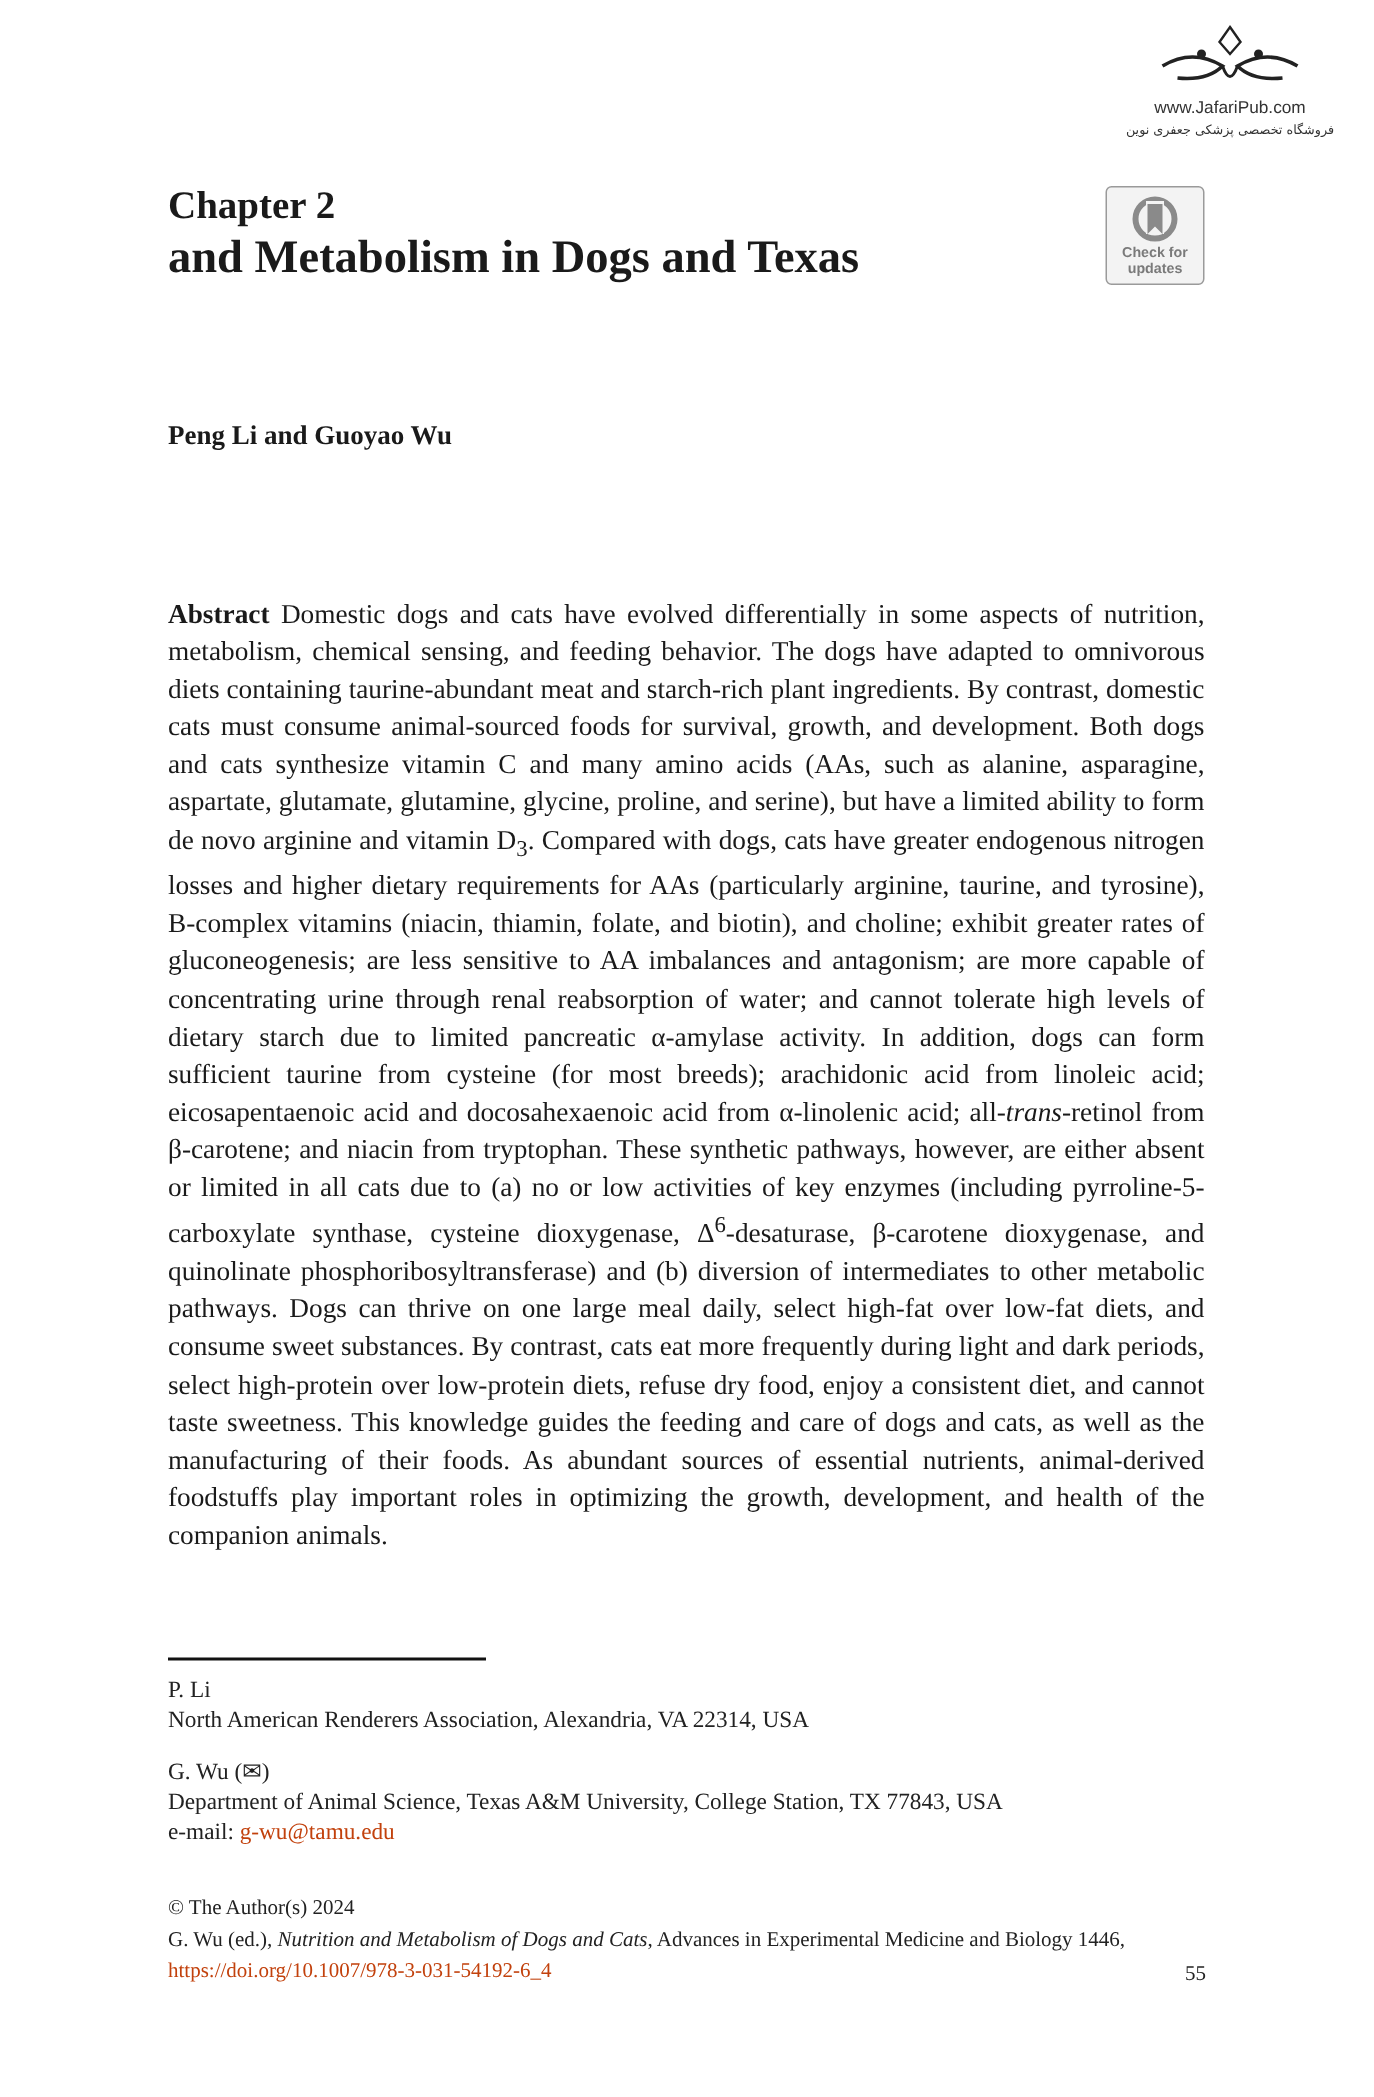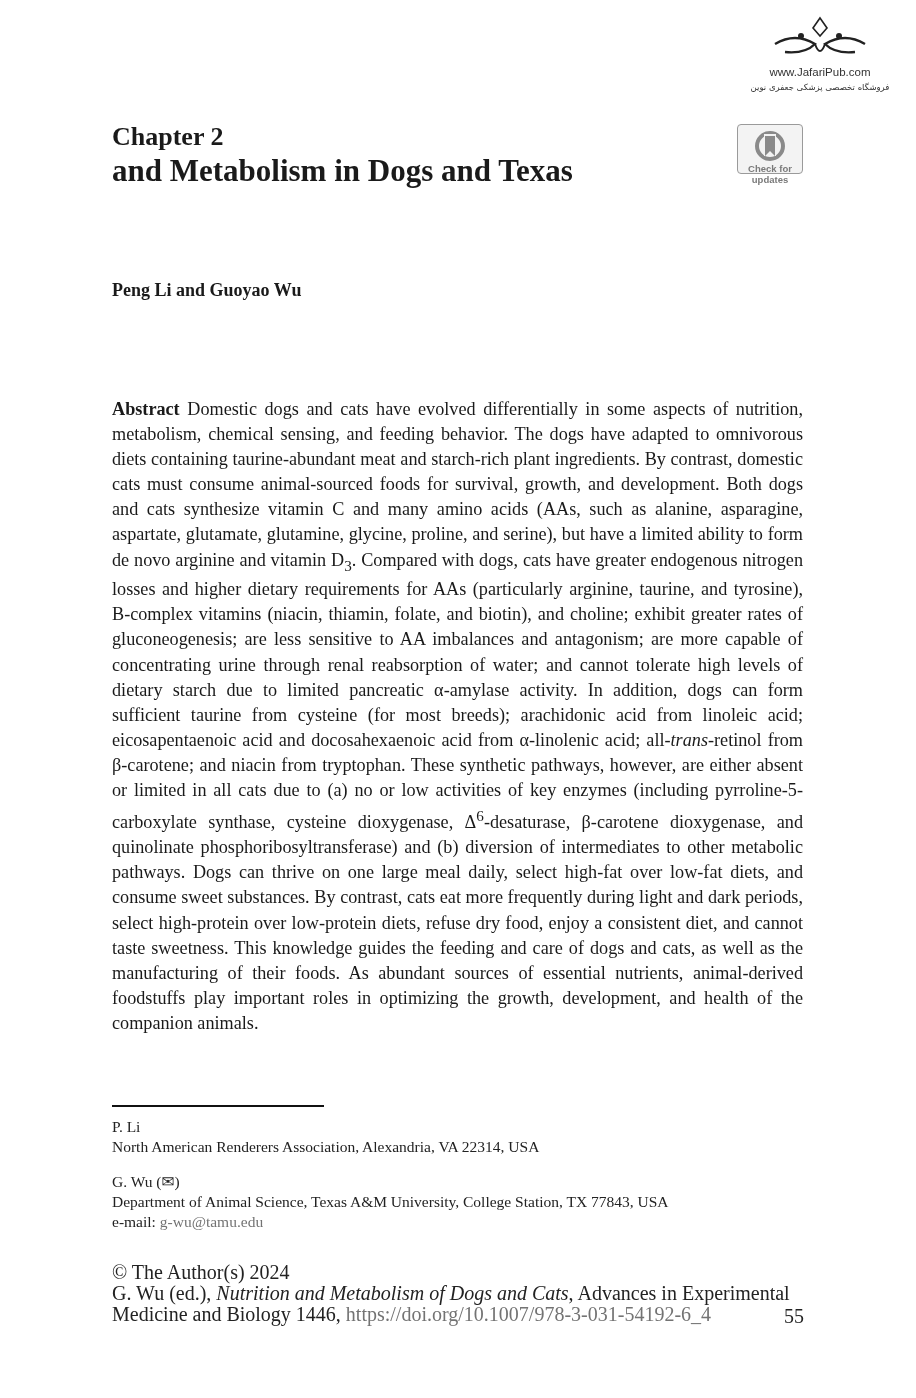--- a/index.html
+++ b/index.html
@@ -6,21 +6,21 @@
   body {
     width: 916px; height: 1398px; position: relative; overflow: hidden;
     font-family: "Liberation Serif", "DejaVu Serif", serif; color: #1a1a1a;
   }
   .logo { position: absolute; left: 740px; top: 14px; width: 160px; text-align: center; }
   .logo svg { display: block; margin: 0 auto; }
   .logo .url { font-family: "Liberation Sans", "DejaVu Sans", sans-serif; font-size: 11.5px; color: #333; margin-top: 2px; }
   .logo .fa { font-family: "DejaVu Sans", sans-serif; font-size: 8.5px; color: #333; margin-top: 4px; direction: rtl; text-align: center; }
 
   .check-badge {
-    position: absolute; left: 737px; top: 124px; width: 66px; height: 50px;
+    position: absolute; left: 737px; top: 124px; width: 66px; height: 66px;
     border: 1.5px solid #9a9a9a; border-radius: 4px; background: #f3f3f3;
     box-sizing: border-box; text-align: center;
   }
   .check-badge svg { display: block; margin: 5px auto 0; }
   .check-badge .lbl { font-family: "Liberation Sans", sans-serif; font-size: 9.5px; font-weight: bold; color: #7a7a7a; line-height: 9px; margin-top: 2px; }
 
   .chapter-head { position: absolute; left: 112px; top: 122px; width: 600px; }
   .chapter-num { font-size: 26px; font-weight: bold; line-height: 30px; }
   .chapter-title { font-size: 31px; font-weight: bold; line-height: 38px; }
   .authors { position: absolute; left: 112px; top: 280px; font-size: 18px; font-weight: bold; }
@@ -28,22 +28,22 @@
   .abstract {
     position: absolute; left: 112px; top: 397px; width: 691px;
     font-size: 18.2px; line-height: 25.1px; text-align: justify; margin: 0;
   }
   .abstract .lead { font-weight: bold; }
 
   .rule { position: absolute; left: 112px; top: 1105px; width: 212px; height: 2px; background: #111; }
   .affil { position: absolute; left: 112px; width: 700px; font-size: 15.5px; line-height: 20px; color: #222; }
   .affil.p1 { top: 1117px; }
   .affil.p2 { top: 1172px; }
-  .link { color: #737373; }
-  .footer { position: absolute; left: 112px; top: 1262px; width: 692px; font-size: 20px; line-height: 21px; color: #222; }
+  .link { color: #c2410c; }
+  .footer { position: absolute; left: 112px; top: 1262px; width: 692px; font-size: 14px; line-height: 21px; color: #222; }
   .page-num { position: absolute; right: 0; top: 0; margin-top: 44px; }
 </style>
 </head>
 <body>
 
 <div class="logo">
   <svg width="110" height="50" viewBox="0 0 110 50">
     <path d="M55 4 L62 14 L55 22 L48 14 Z" fill="none" stroke="#222" stroke-width="1.6"></path>
     <path d="M10 30 Q30 18 50 30 Q40 40 20 38" fill="none" stroke="#222" stroke-width="2.4"></path>
     <path d="M100 30 Q80 18 60 30 Q70 40 90 38" fill="none" stroke="#222" stroke-width="2.4"></path>

